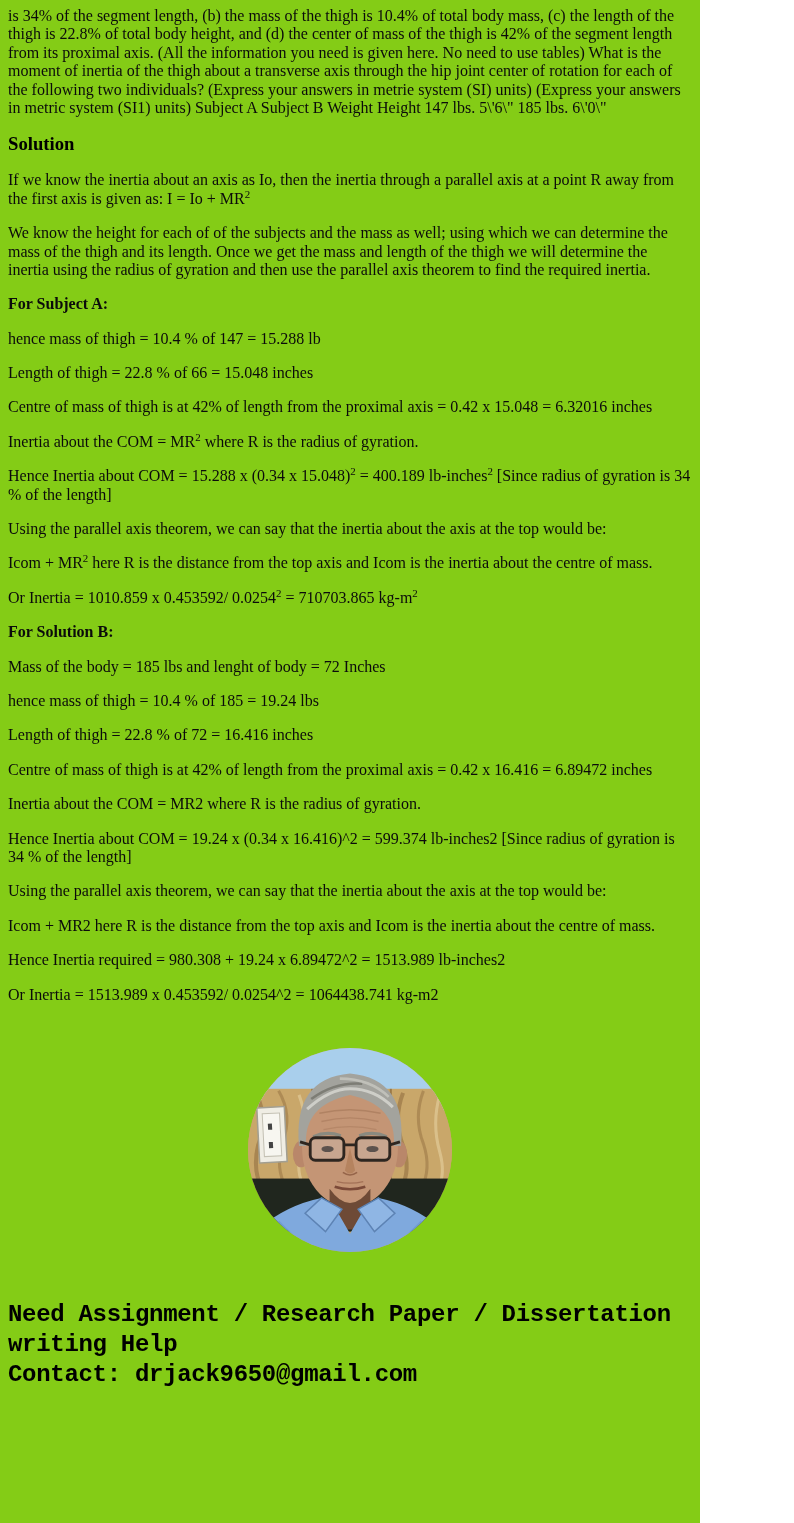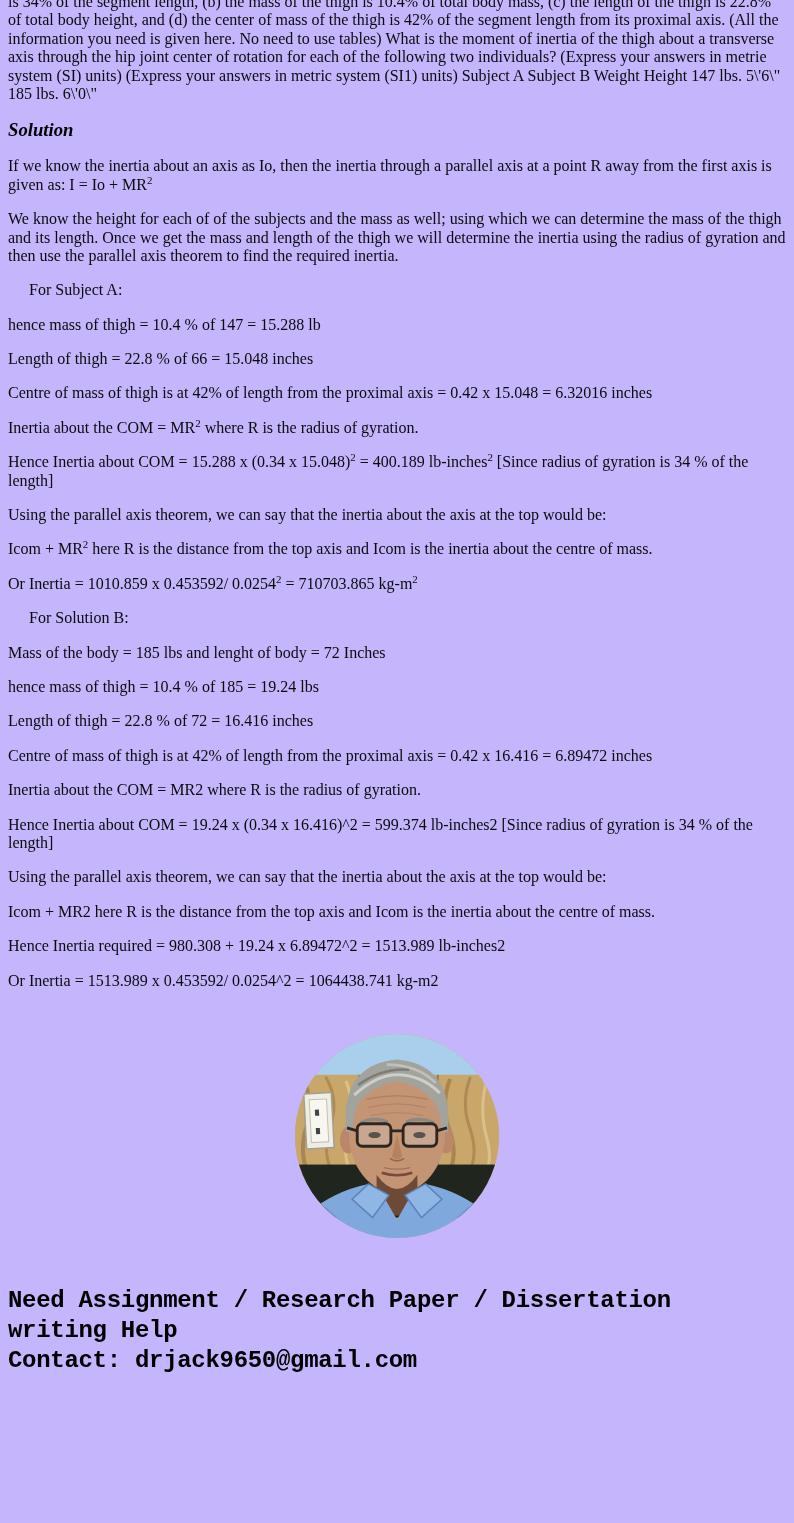--- a/index.html
+++ b/index.html
@@ -1,42 +1,41 @@
 <!DOCTYPE html>
 <html><head>
 <meta charset="utf-8">
 <style>
   html, body { margin: 0; padding: 0; background: #ffffff; }
   .page {
     position: relative;
-    width: 794px;
+    width: 700px;
     min-height: 1523px;
     margin: 0;
-    padding: 0 8px;
+    padding: 14px 8px;
     box-sizing: border-box;
     overflow: hidden;
-    background: #c4b5fd;
+    background: #84cc16;
     color: #000000;
     font-family: "Liberation Serif", serif;
   }
   p.body-par, p.question {
     font-size: 16px;
     line-height: 1.15;
     margin: 16px 0;
     color: #0b0b0b;
   }
   p.question { margin-top: -7px; }
-  p.bold { font-weight: normal; margin-left: 21px; }
+  p.bold { font-weight: bold; }
   h2.solution-heading {
     font-size: 18.7px;
     font-weight: bold;
     margin: 14px 0 13px 0;
     color: #000000;
     font-family: "Liberation Serif", serif;
-    font-style: italic;
   }
   sup { font-size: 68%; line-height: 0; }
   .avatar-wrap {
     margin-top: 44px;
     width: 100%;
     text-align: center;
   }
   .avatar {
     width: 204px;
     height: 204px;

